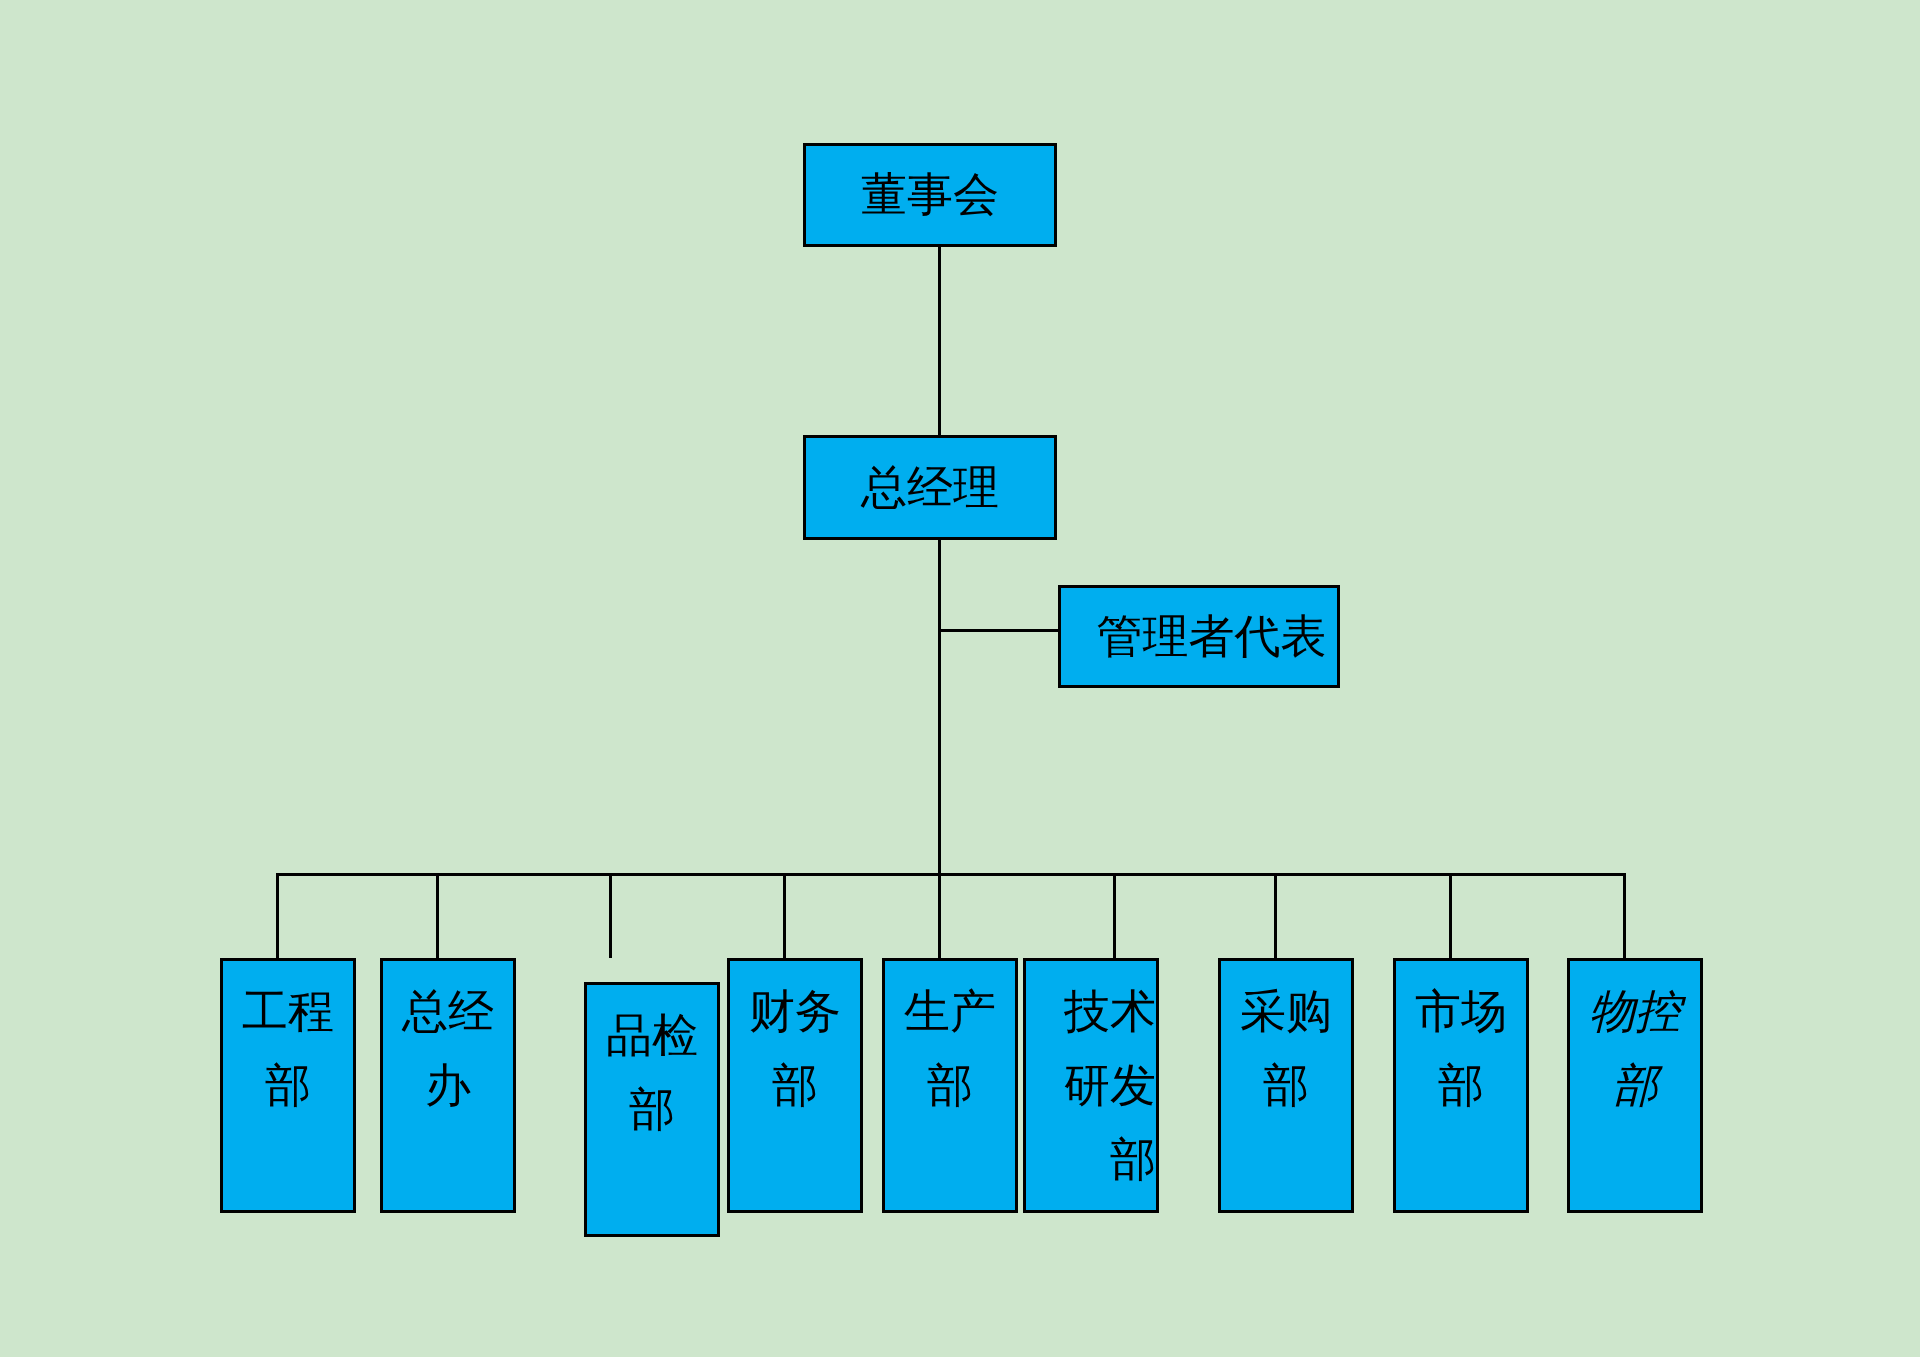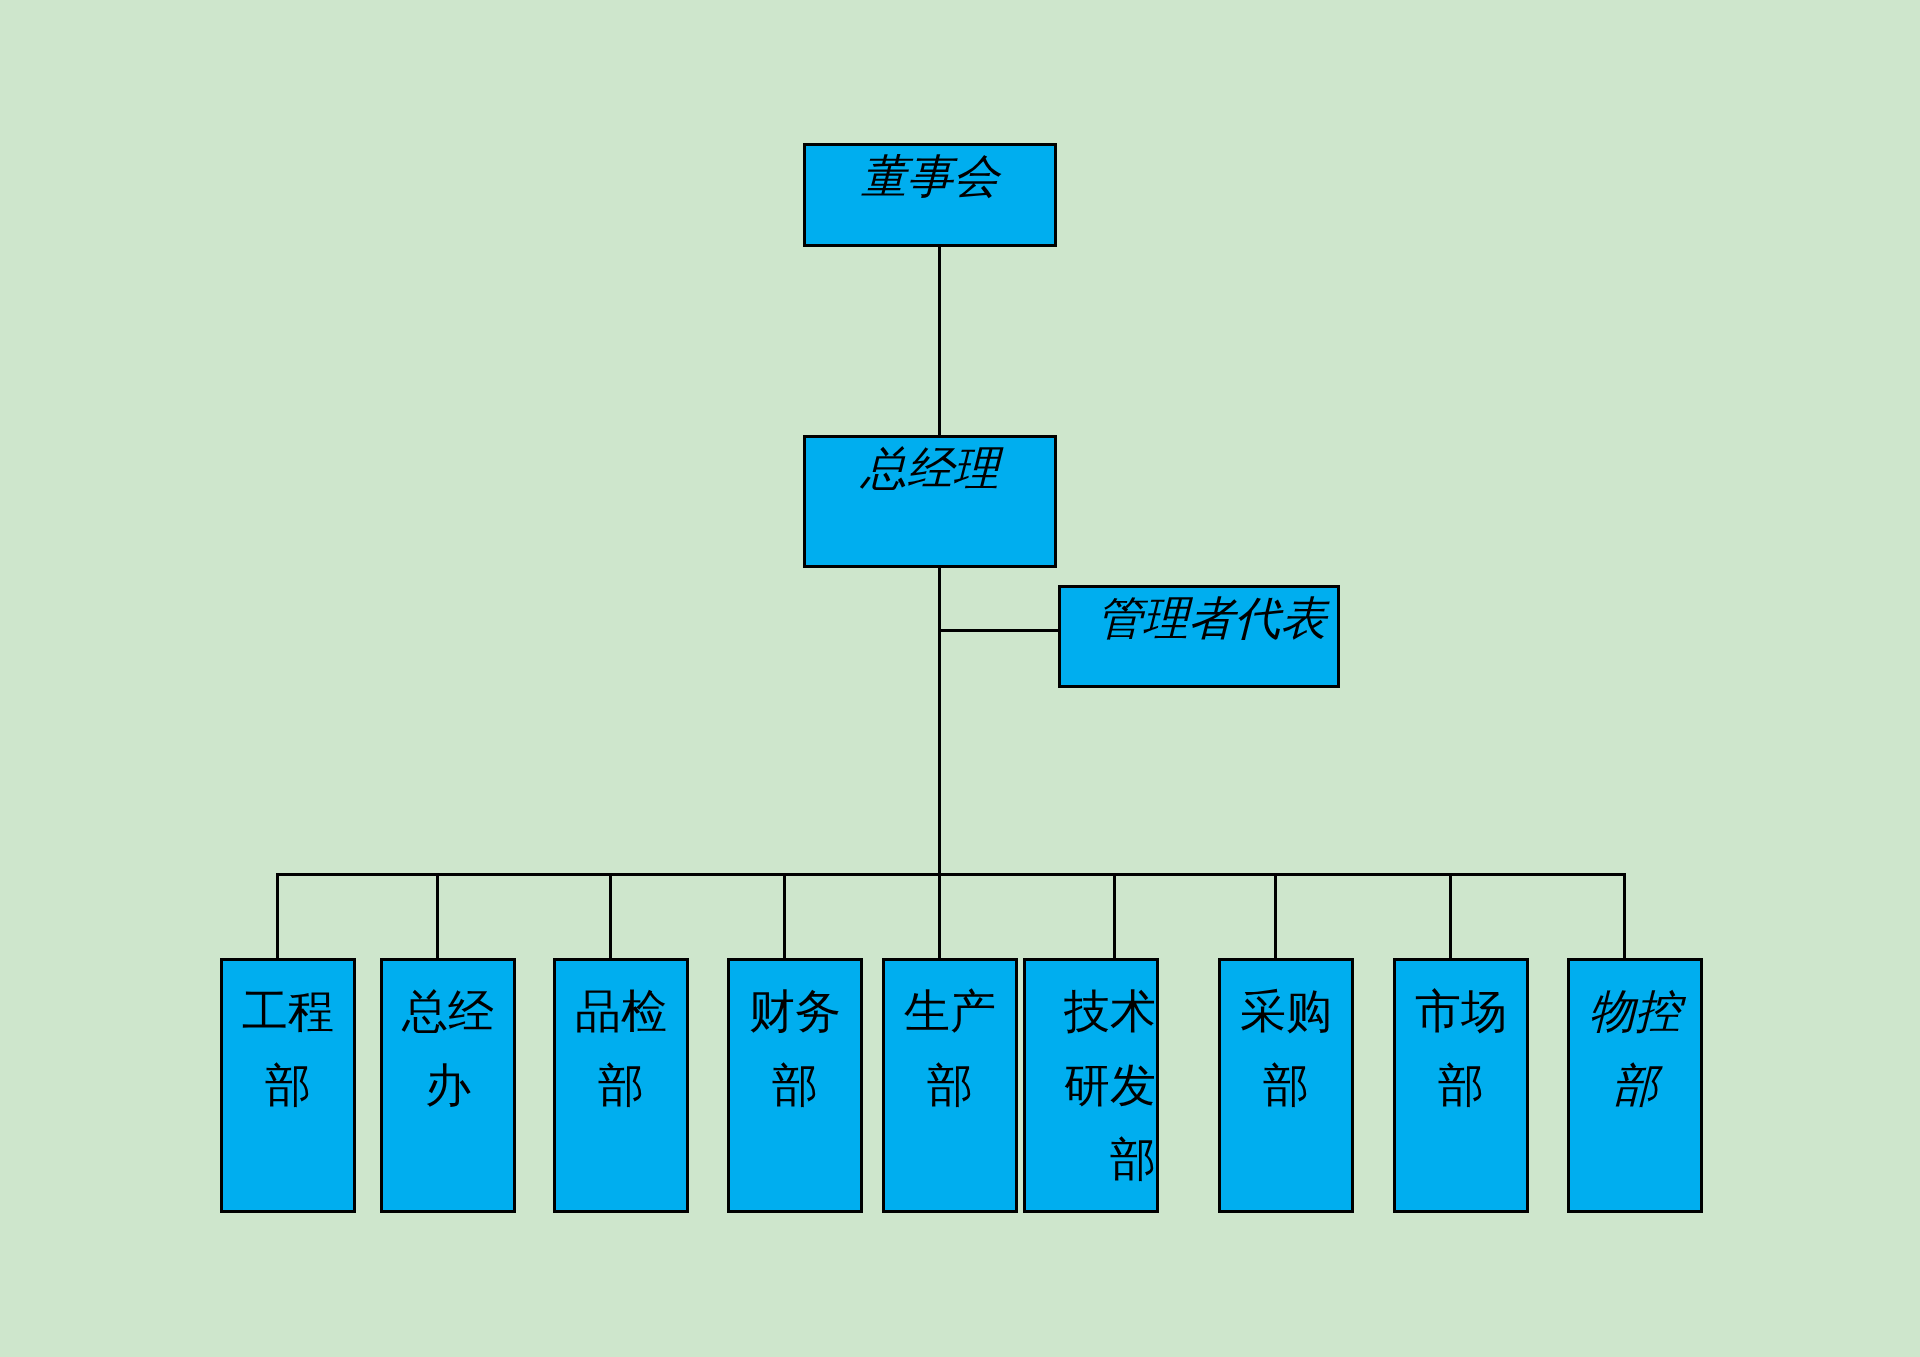--- a/index.html
+++ b/index.html
@@ -20,27 +20,26 @@
   }
   .node {
     position: absolute;
     box-sizing: border-box;
     background: var(--fill, #00aeef);
     border: 3px solid var(--line, #000000);
     font-size: 46px;
   }
   .node.center {
     display: flex;
-    align-items: flex-start;
+    align-items: center;
     justify-content: center;
     white-space: nowrap;
-    font-style: italic;
   }
   #board { left: 803px; top: 143px; width: 254px; height: 104px; }
-  #gm    { left: 803px; top: 435px; width: 254px; height: 133px; }
+  #gm    { left: 803px; top: 435px; width: 254px; height: 105px; }
   #rep   { left: 1058px; top: 585px; width: 282px; height: 103px; padding-left: 25px; }
   .dept {
     top: 958px;
     width: 136px;
     height: 255px;
     text-align: center;
     padding-top: 13px;
     line-height: 74px;
   }
   .line {
@@ -76,21 +75,21 @@
   <div class="node center" id="rep">
     <span>管理者代表</span>
   </div>
 
   <div id="departments">
       <div class="line v drop" style="left: 276px;"></div>
       <div class="node dept" style="left: 220px;"><span>工程部</span></div>
       <div class="line v drop" style="left: 436px;"></div>
       <div class="node dept" style="left: 380px;"><span>总经办</span></div>
       <div class="line v drop" style="left: 609px;"></div>
-      <div class="node dept" style="left: 553px;"><span>品检部</span></div>
+      <div class="node dept" style="left: 584px; margin-top: 24px;"><span>品检部</span></div>
       <div class="line v drop" style="left: 783px;"></div>
       <div class="node dept" style="left: 727px;"><span>财务部</span></div>
       <div class="line v drop" style="left: 938px;"></div>
       <div class="node dept" style="left: 882px; text-align: center;"><span>生产部</span></div>
       <div class="line v drop" style="left: 1113px;"></div>
       <div class="node dept" style="left: 1023px; text-align: right;"><span>技术研发部</span></div>
       <div class="line v drop" style="left: 1274px;"></div>
       <div class="node dept" style="left: 1218px; text-align: center;"><span>采购部</span></div>
       <div class="line v drop" style="left: 1449px;"></div>
       <div class="node dept" style="left: 1393px;"><span>市场部</span></div>

